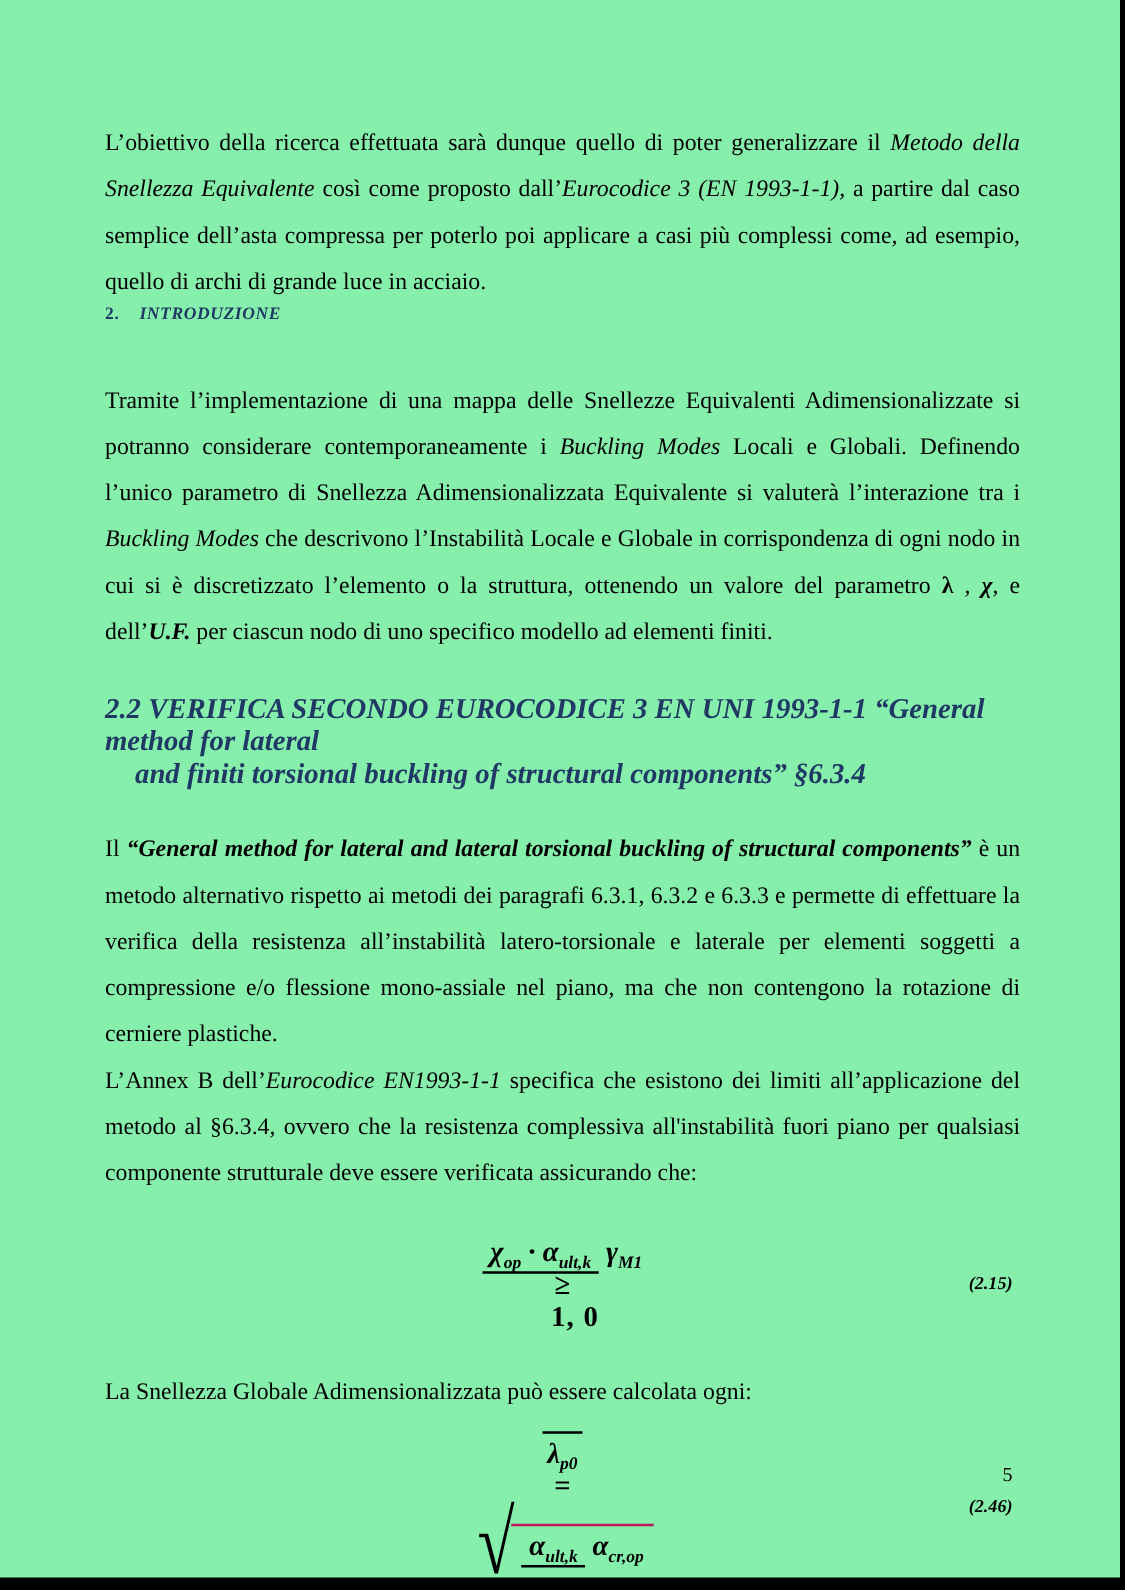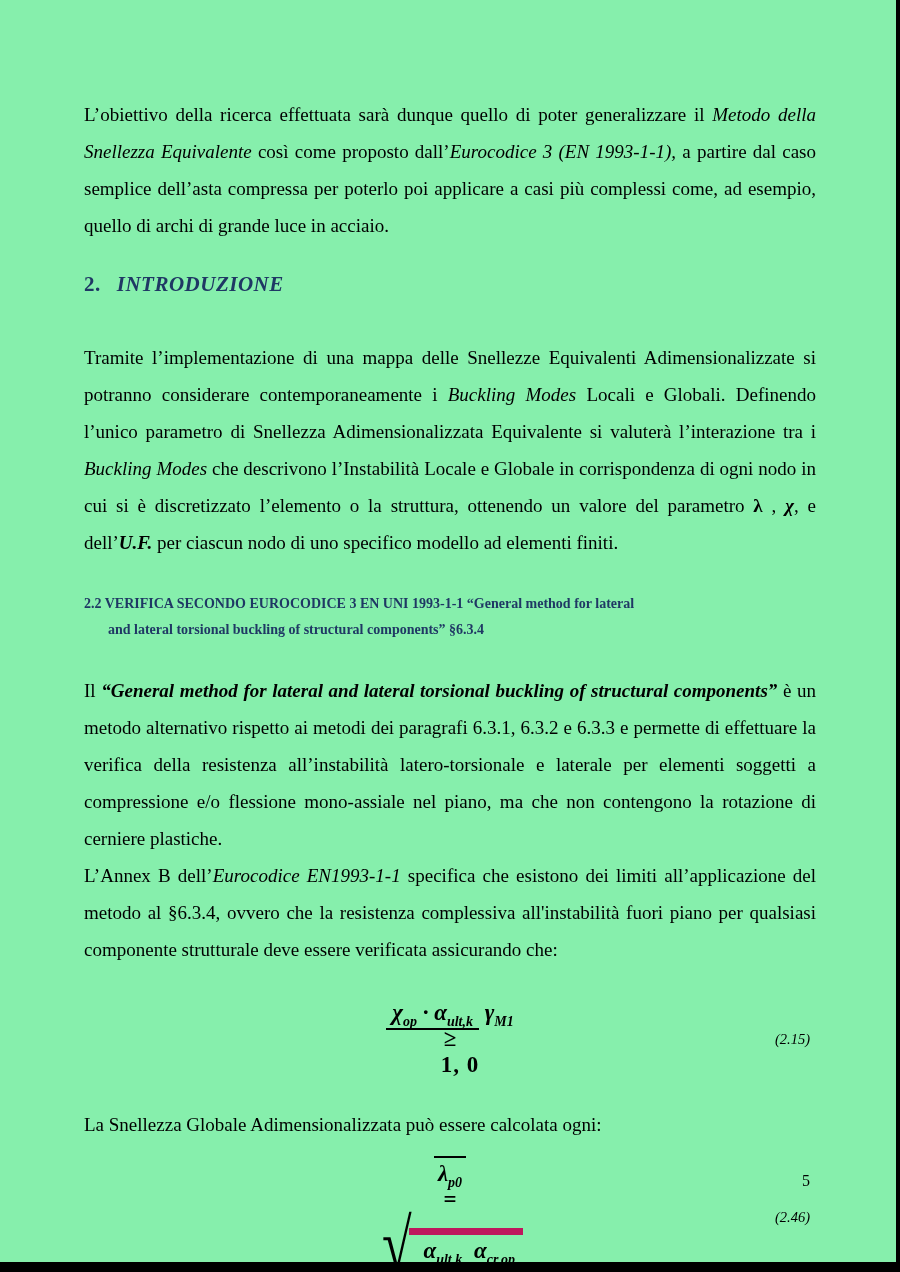--- a/index.html
+++ b/index.html
@@ -27,34 +27,34 @@
   .run-b  { font-weight: bold; }
   .run-bi { font-weight: bold; font-style: italic; }
 
   .p1 { margin-top: 96px; }
   .p2 { margin-top: 42px; }
   .p3 { margin-top: 29px; }
   .p4 { margin-top: 0; }
   .p5 { margin-top: 24px; text-align: left; }
 
   .h1 {
-    margin-top: 28px;
     color: #1f3864;
-    font-size: 21px;
+    font-size: 14px;
     font-weight: bold;
     font-style: italic;
     letter-spacing: 0.5px;
   }
   .h1 .h1-num { font-style: normal; font-weight: bold; margin-right: 16px; }
 
   .h2 {
     margin-top: 30px;
     color: #1f3864;
-    font-size: 14px;
+    font-size: 23px;
     font-weight: bold;
+    font-style: italic;
     line-height: 26px;
   }
   .h2 .h2-line2 { padding-left: 24px; }
 
   .equation {
     position: relative;
     margin-top: 28px;
     height: 86px;
     display: flex;
     align-items: center;
@@ -82,37 +82,37 @@
   .frac .den { padding-top: 3px; }
   .eq-rel { margin: 0 10px; font-style: normal; }
   .eq-val { font-style: normal; letter-spacing: 1px; margin-left: 20px; }
   .eq-label {
     position: absolute;
     right: 6px;
     top: 50%;
     transform: translateY(-50%);
     font-size: 14.5px;
     font-style: italic;
-    font-weight: normal;
+    font-weight: bold;
   }
   .lambda-bar {
     display: inline-block;
     border-top: 2.5px solid #000;
     padding: 3px 4px 0;
   }
   .sqrt { display: inline-flex; align-items: center; }
   .sqrt-sign {
     font-size: 72px;
     font-weight: bold;
     font-style: normal;
     line-height: 0.9;
     margin-right: -7px;
     transform: scaleX(0.75);
   }
-  .radicand { border-top: 7px solid #be185d; padding: 3px 8px 0; }
+  .radicand { border-top: 2px solid #be185d; padding: 3px 8px 0; }
 
   .eq216 { height: 96px; margin-top: 26px; }
 
   .page-number {
     position: absolute;
     right: 86px;
     top: 1172px;
     font-size: 16px;
   }
 </style>
@@ -125,21 +125,21 @@
     <p class="para p1"><span>L’obiettivo della ricerca effettuata sarà dunque quello di poter generalizzare il </span><span class="run-i">Metodo della Snellezza Equivalente</span><span> così come proposto dall’</span><span class="run-i">Eurocodice 3 (EN 1993-1-1),</span><span> a partire dal caso semplice dell’asta compressa per poterlo poi applicare a casi più complessi come, ad esempio, quello di archi di grande luce in acciaio.</span></p>
 
     <div class="h1">
       <span class="h1-num">2.</span><span>INTRODUZIONE</span>
     </div>
 
     <p class="para p2"><span>Tramite l’implementazione di una mappa delle Snellezze Equivalenti Adimensionalizzate si potranno considerare contemporaneamente i </span><span class="run-i">Buckling Modes</span><span> Locali e Globali. Definendo l’unico parametro di Snellezza Adimensionalizzata Equivalente si valuterà l’interazione tra i </span><span class="run-i">Buckling Modes</span><span> che descrivono l’Instabilità Locale e Globale in corrispondenza di ogni nodo in cui si è discretizzato l’elemento o la struttura, ottenendo un valore del parametro </span><span class="run-b">λ</span><span> , </span><span class="run-bi">χ</span><span>, e dell’</span><span class="run-bi">U.F.</span><span> per ciascun nodo di uno specifico modello ad elementi finiti.</span></p>
 
     <div class="h2">
       <div class="h2-line1">2.2 VERIFICA SECONDO EUROCODICE 3  EN UNI 1993-1-1 “General method for lateral</div>
-      <div class="h2-line2">and lateral torsional buckling of structural components” §6.3.4</div>
+      <div class="h2-line2">and finiti torsional buckling of structural components” §6.3.4</div>
     </div>
 
     <p class="para p3"><span>Il </span><span class="run-bi">“General method for lateral and lateral torsional buckling of structural components”</span><span> è un metodo alternativo rispetto ai metodi dei paragrafi 6.3.1, 6.3.2 e 6.3.3 e permette di effettuare la verifica della resistenza all’instabilità latero-torsionale e laterale per elementi soggetti a compressione e/o flessione mono-assiale nel piano, ma che non contengono la rotazione di cerniere plastiche.</span></p>
 
     <p class="para p4"><span>L’Annex B dell’</span><span class="run-i">Eurocodice EN1993-1-1</span><span> specifica che esistono dei limiti all’applicazione del metodo al §6.3.4, ovvero che la resistenza complessiva all'instabilità fuori piano per qualsiasi componente strutturale deve essere verificata assicurando che:</span></p>
 
     <div class="equation">
       <span class="eq-body">
         <span class="frac">
           <span class="num"><span>χ</span><sub>op</sub> <span>·</span> <span>α</span><sub>ult,k</sub></span>

